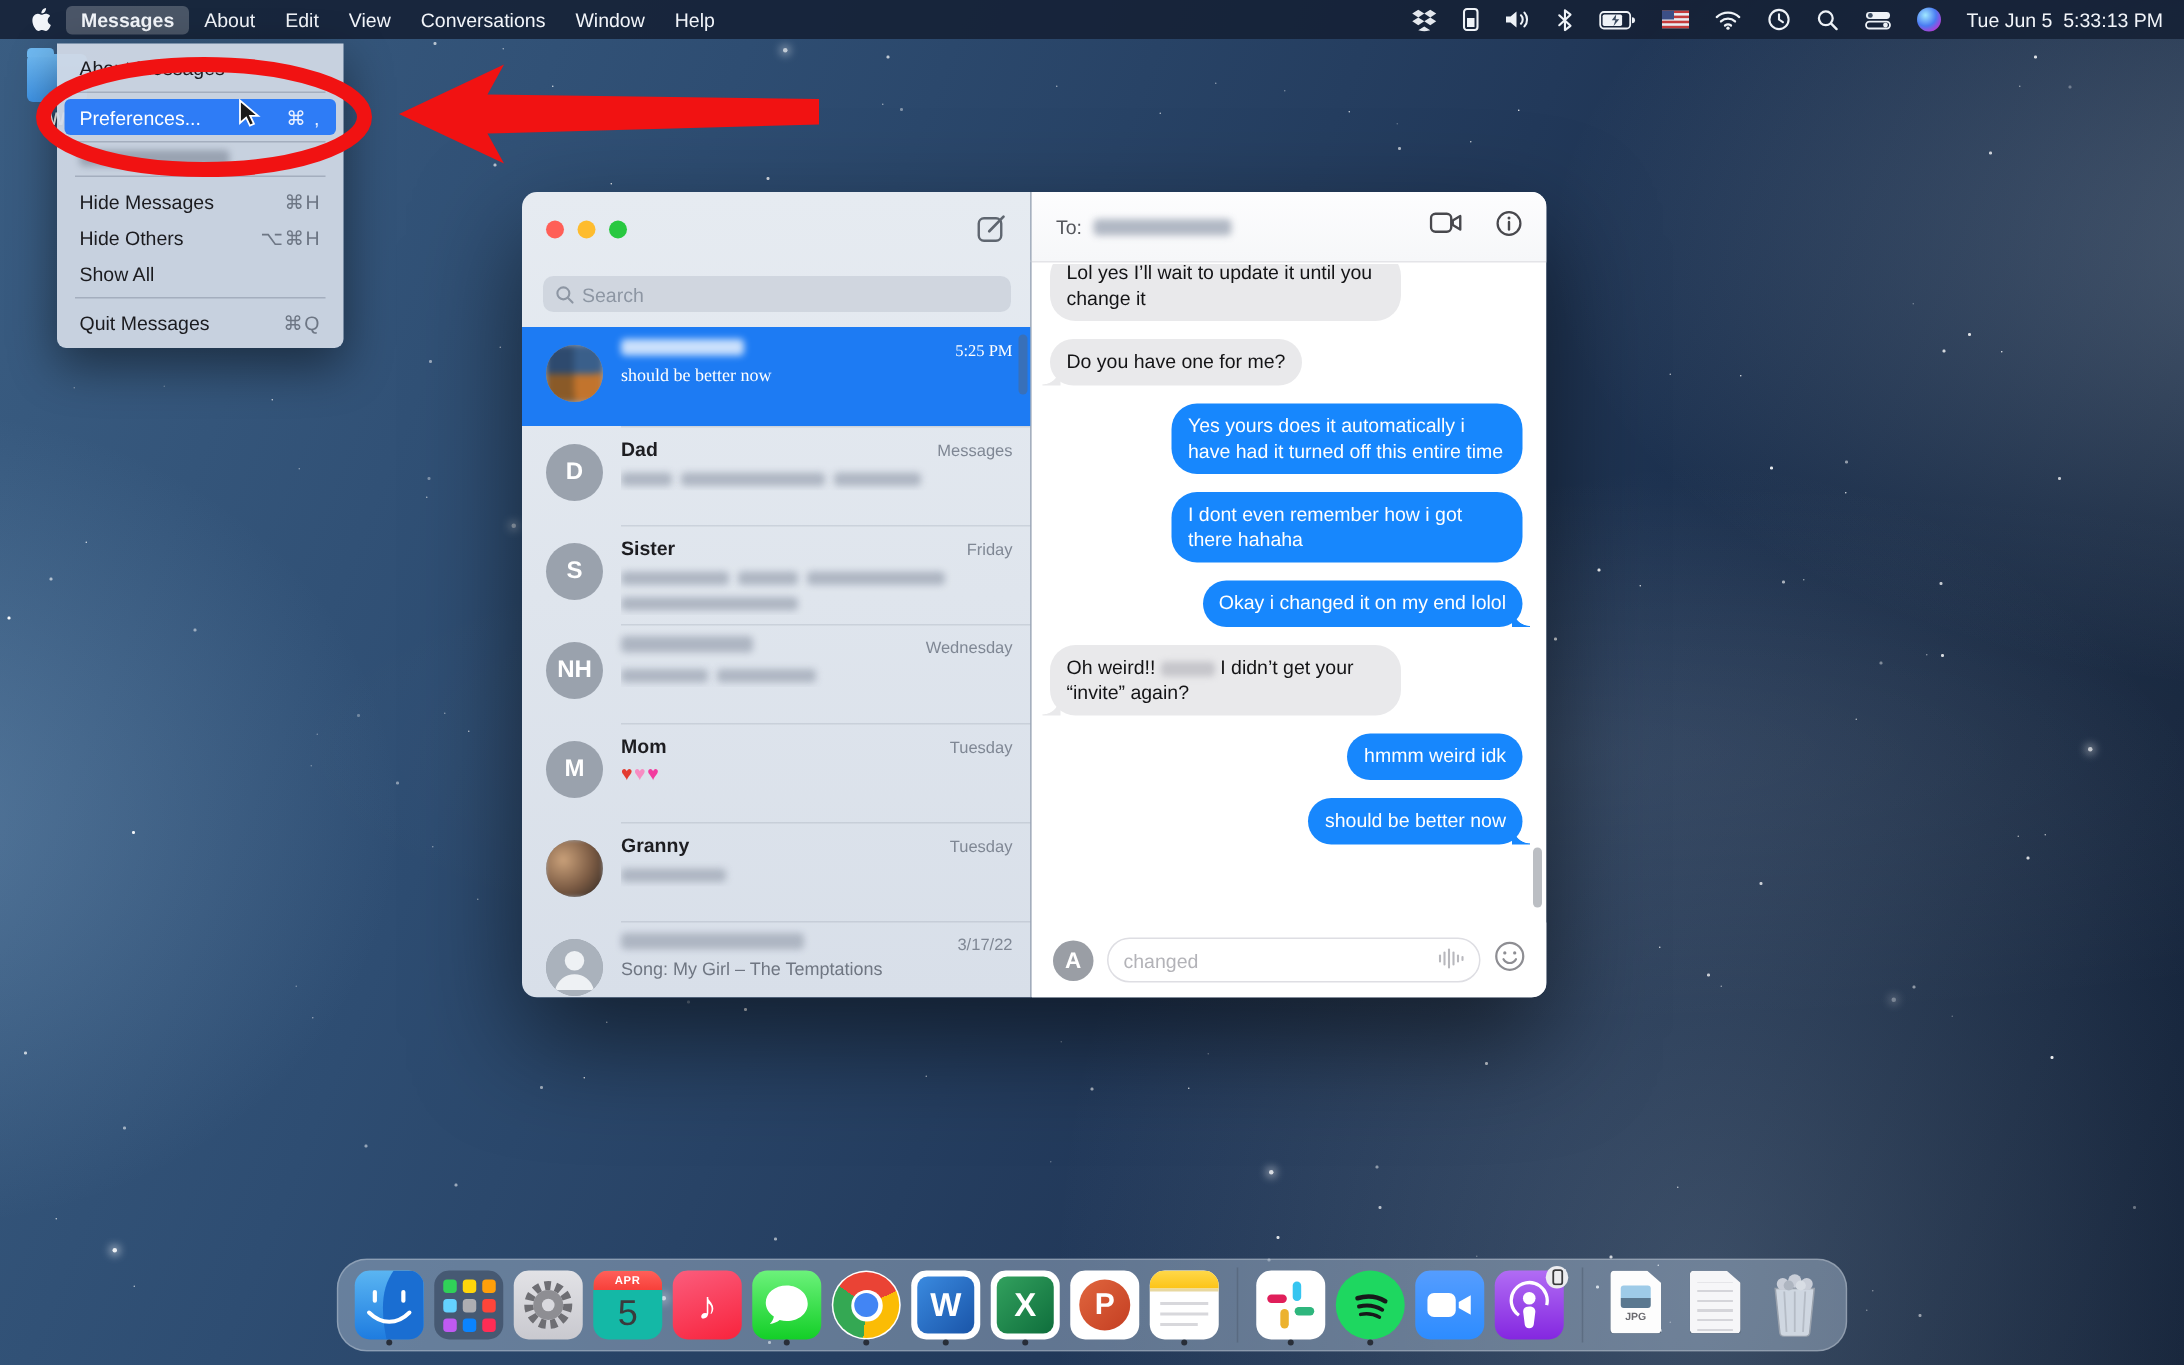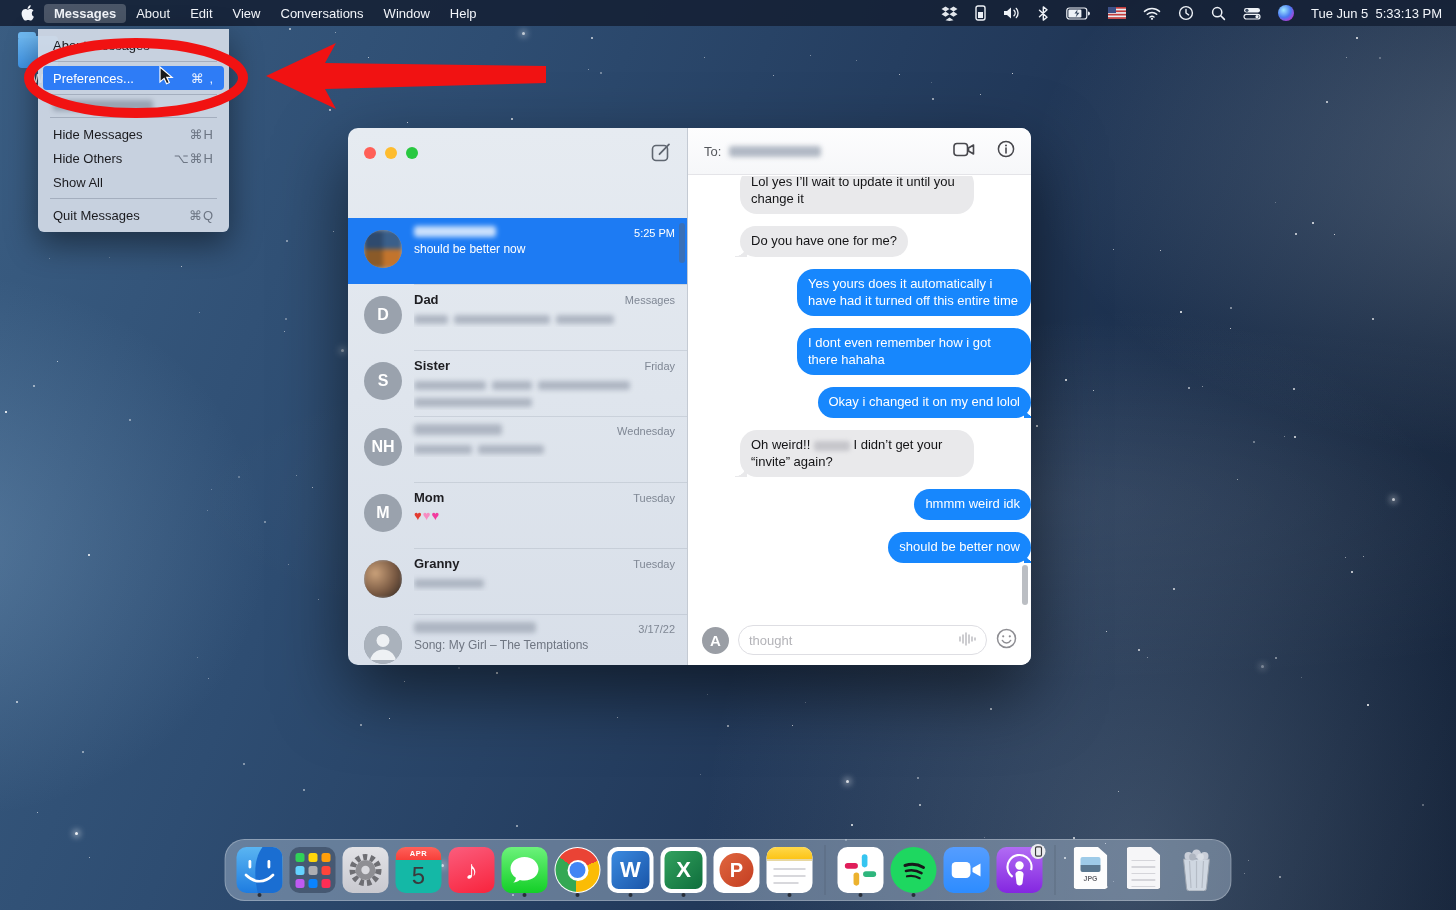--- a/index.html
+++ b/index.html
@@ -56,42 +56,42 @@
   #mwin { position:absolute; left:348px; top:128px; width:683px; height:537px; z-index:10;
     border-radius:10px; box-shadow:0 28px 70px rgba(0,0,0,.55); overflow:hidden; display:flex; }
   #sidebar { width:340px; background:linear-gradient(180deg,#e6ebf1,#d8dfe9); position:relative; border-right:1px solid #c4cad3; }
   #titlebar { height:44px; position:relative; }
   .tl { width:12px; height:12px; border-radius:50%; position:absolute; top:19px; }
   #search { position:absolute; left:14px; top:56px; width:312px; height:24px; border-radius:7px;
     background:rgba(118,130,150,.18); display:flex; align-items:center; padding:0 8px; gap:5px; color:#8d96a3; font-size:13px; }
   #convlist { position:absolute; top:90px; left:0; right:0; bottom:0; overflow:hidden; }
   .conv { height:66px; position:relative; padding:8px 12px 0 66px; }
   .conv + .conv .sepline { position:absolute; top:0; left:66px; right:0; height:1px; background:rgba(110,120,140,.18); }
-  .conv.sel { background:#1d7bf3; border-radius:0; }
+  .conv.sel { background:#1d7bf3; border-radius:0;font-family:Liberation Serif, serif; }
   .avatar { position:absolute; left:16px; top:12px; width:38px; height:38px; border-radius:50%;
     background:#9aa2ad; color:#fff; display:flex; align-items:center; justify-content:center;
     font-size:16px; font-weight:bold; overflow:hidden; }
   .crow1 { display:flex; align-items:baseline; }
   .cname { font-size:13px; font-weight:bold; color:#1d1d21; }
   .ctime { margin-left:auto; font-size:11px; color:#7f8794; }
   .conv.sel .cname, .conv.sel .ctime, .conv.sel .cprev { color:#fff; }
   .cprev { font-size:12px; color:#6f7682; margin-top:3px; line-height:1.25; max-width:240px;
     white-space:nowrap; overflow:hidden; text-overflow:ellipsis; }
   .rd { display:inline-block; height:9px; border-radius:3px; background:#a9b1be; filter:blur(2.5px); opacity:.9; margin-right:6px; vertical-align:middle; }
   .rd.onblue { background:rgba(255,255,255,.85); }
   .heart { font-size:13px; margin-right:1px; }
   #sb-scroll { position:absolute; right:2px; top:95px; width:6px; height:40px; border-radius:3px; background:rgba(90,100,115,.45); }
 
   #chat { flex:1; background:#fff; position:relative; }
   #chat-header { height:47px; border-bottom:1px solid #e4e4e8; display:flex; align-items:center; padding:12px 16px; gap:8px;
     background:linear-gradient(180deg,#fdfdfe,#f6f7f9); }
   #to-label { font-size:13px; color:#55575c; }
   .hdr-icons { margin-left:auto; display:flex; align-items:center; gap:22px; }
   #msgs { position:absolute; top:48px; left:0; right:0; bottom:50px; overflow:hidden;
-    display:flex; flex-direction:column; padding:0 0 0 12px;margin-left:40px; }
+    display:flex; flex-direction:column; padding:0 16px 0 12px; }
   .bub { font-size:13px; line-height:1.28; padding:7px 11px; border-radius:17px; max-width:234px; margin-top:7px; position:relative; }
   .bub.in { background:#e9e9eb; color:#141416; align-self:flex-start; }
   .bub.out { background:#1787fd; color:#fff; align-self:flex-end; }
   .bub.grp { margin-top:12px; }
   .bub.clip { margin-top:-9px; }
   .tail-l:after { content:""; position:absolute; left:-5px; bottom:0; width:12px; height:12px;
     background:radial-gradient(circle at 0 0, transparent 11px, #e9e9eb 11.5px); }
   .tail-r:after { content:""; position:absolute; right:-5px; bottom:0; width:12px; height:12px;
     background:radial-gradient(circle at 12px 0, transparent 11px, #1787fd 11.5px); }
   .inline-rd { display:inline-block; width:36px; height:10px; border-radius:3px; background:#c6c6cb; filter:blur(2px); vertical-align:middle; }
@@ -433,20 +433,27 @@
       <div class="tl" style="left:16px;background:#ff5f57"></div>
       <div class="tl" style="left:37px;background:#febc2e"></div>
       <div class="tl" style="left:58px;background:#28c840"></div>
       <div style="position:absolute;right:16px;top:14px;">
         <svg width="20" height="20" viewBox="0 0 20 20">
             <rect x="1.5" y="3.5" width="15" height="15" rx="3.5" fill="none" stroke="#5f6670" stroke-width="1.6"></rect>
             <path d="M8.5 12.2 18 2.4" stroke="#5f6670" stroke-width="1.8" stroke-linecap="round"></path>
           </svg>
       </div>
     </div>
+    <div id="search">
+      <svg width="13" height="13" viewBox="0 0 14 14">
+          <circle cx="6" cy="6" r="4.3" fill="none" stroke="#8d96a3" stroke-width="1.5"></circle>
+          <path d="m9.4 9.4 3.2 3.2" stroke="#8d96a3" stroke-width="1.5" stroke-linecap="round"></path>
+        </svg>
+      <span>Search</span>
+    </div>
     <div id="convlist">
         <div class="conv sel">
     <div class="avatar">
             <div style="width:100%;height:100%;filter:blur(2px);background:conic-gradient(from 0deg at 50% 50%,#3a5f8a 0 25%,#c2742d 0 50%,#8a5a28 0 75%,#2e4a6e 0);background-size:100% 100%"></div>
           </div>
     <div class="crow1">
             <span class="rd onblue" style="width:82px;height:11px"></span>
             <span class="ctime">5:25 PM</span>
           </div>
           <div class="cprev">should be better now</div>
@@ -553,21 +560,21 @@
         <div class="bub out grp">I dont even remember how i got there hahaha</div>
         <div class="bub out grp tail-r">Okay i changed it on my end lolol</div>
         <div class="bub in grp tail-l">Oh weird!! <span class="inline-rd"></span> I didn’t get your “invite” again?</div>
         <div class="bub out grp">hmmm weird idk</div>
         <div class="bub out grp tail-r">should be better now</div>
       </div>
     <div id="chat-scroll"></div>
     <div id="composer">
       <div id="appstore-btn">A</div>
       <div id="imsg-field">
-        <span>thought</span>
+        <span>changed</span>
         <span class="wave">
           <svg width="18" height="14" viewBox="0 0 18 14">
               <g stroke="#b8b8bd" stroke-width="1.4" stroke-linecap="round">
                 <path d="M2 5v4"></path>
                 <path d="M5 3v8"></path>
                 <path d="M8 1v12"></path>
                 <path d="M11 3v8"></path>
                 <path d="M14 5v4"></path>
                 <path d="M17 6v2"></path>
               </g>

